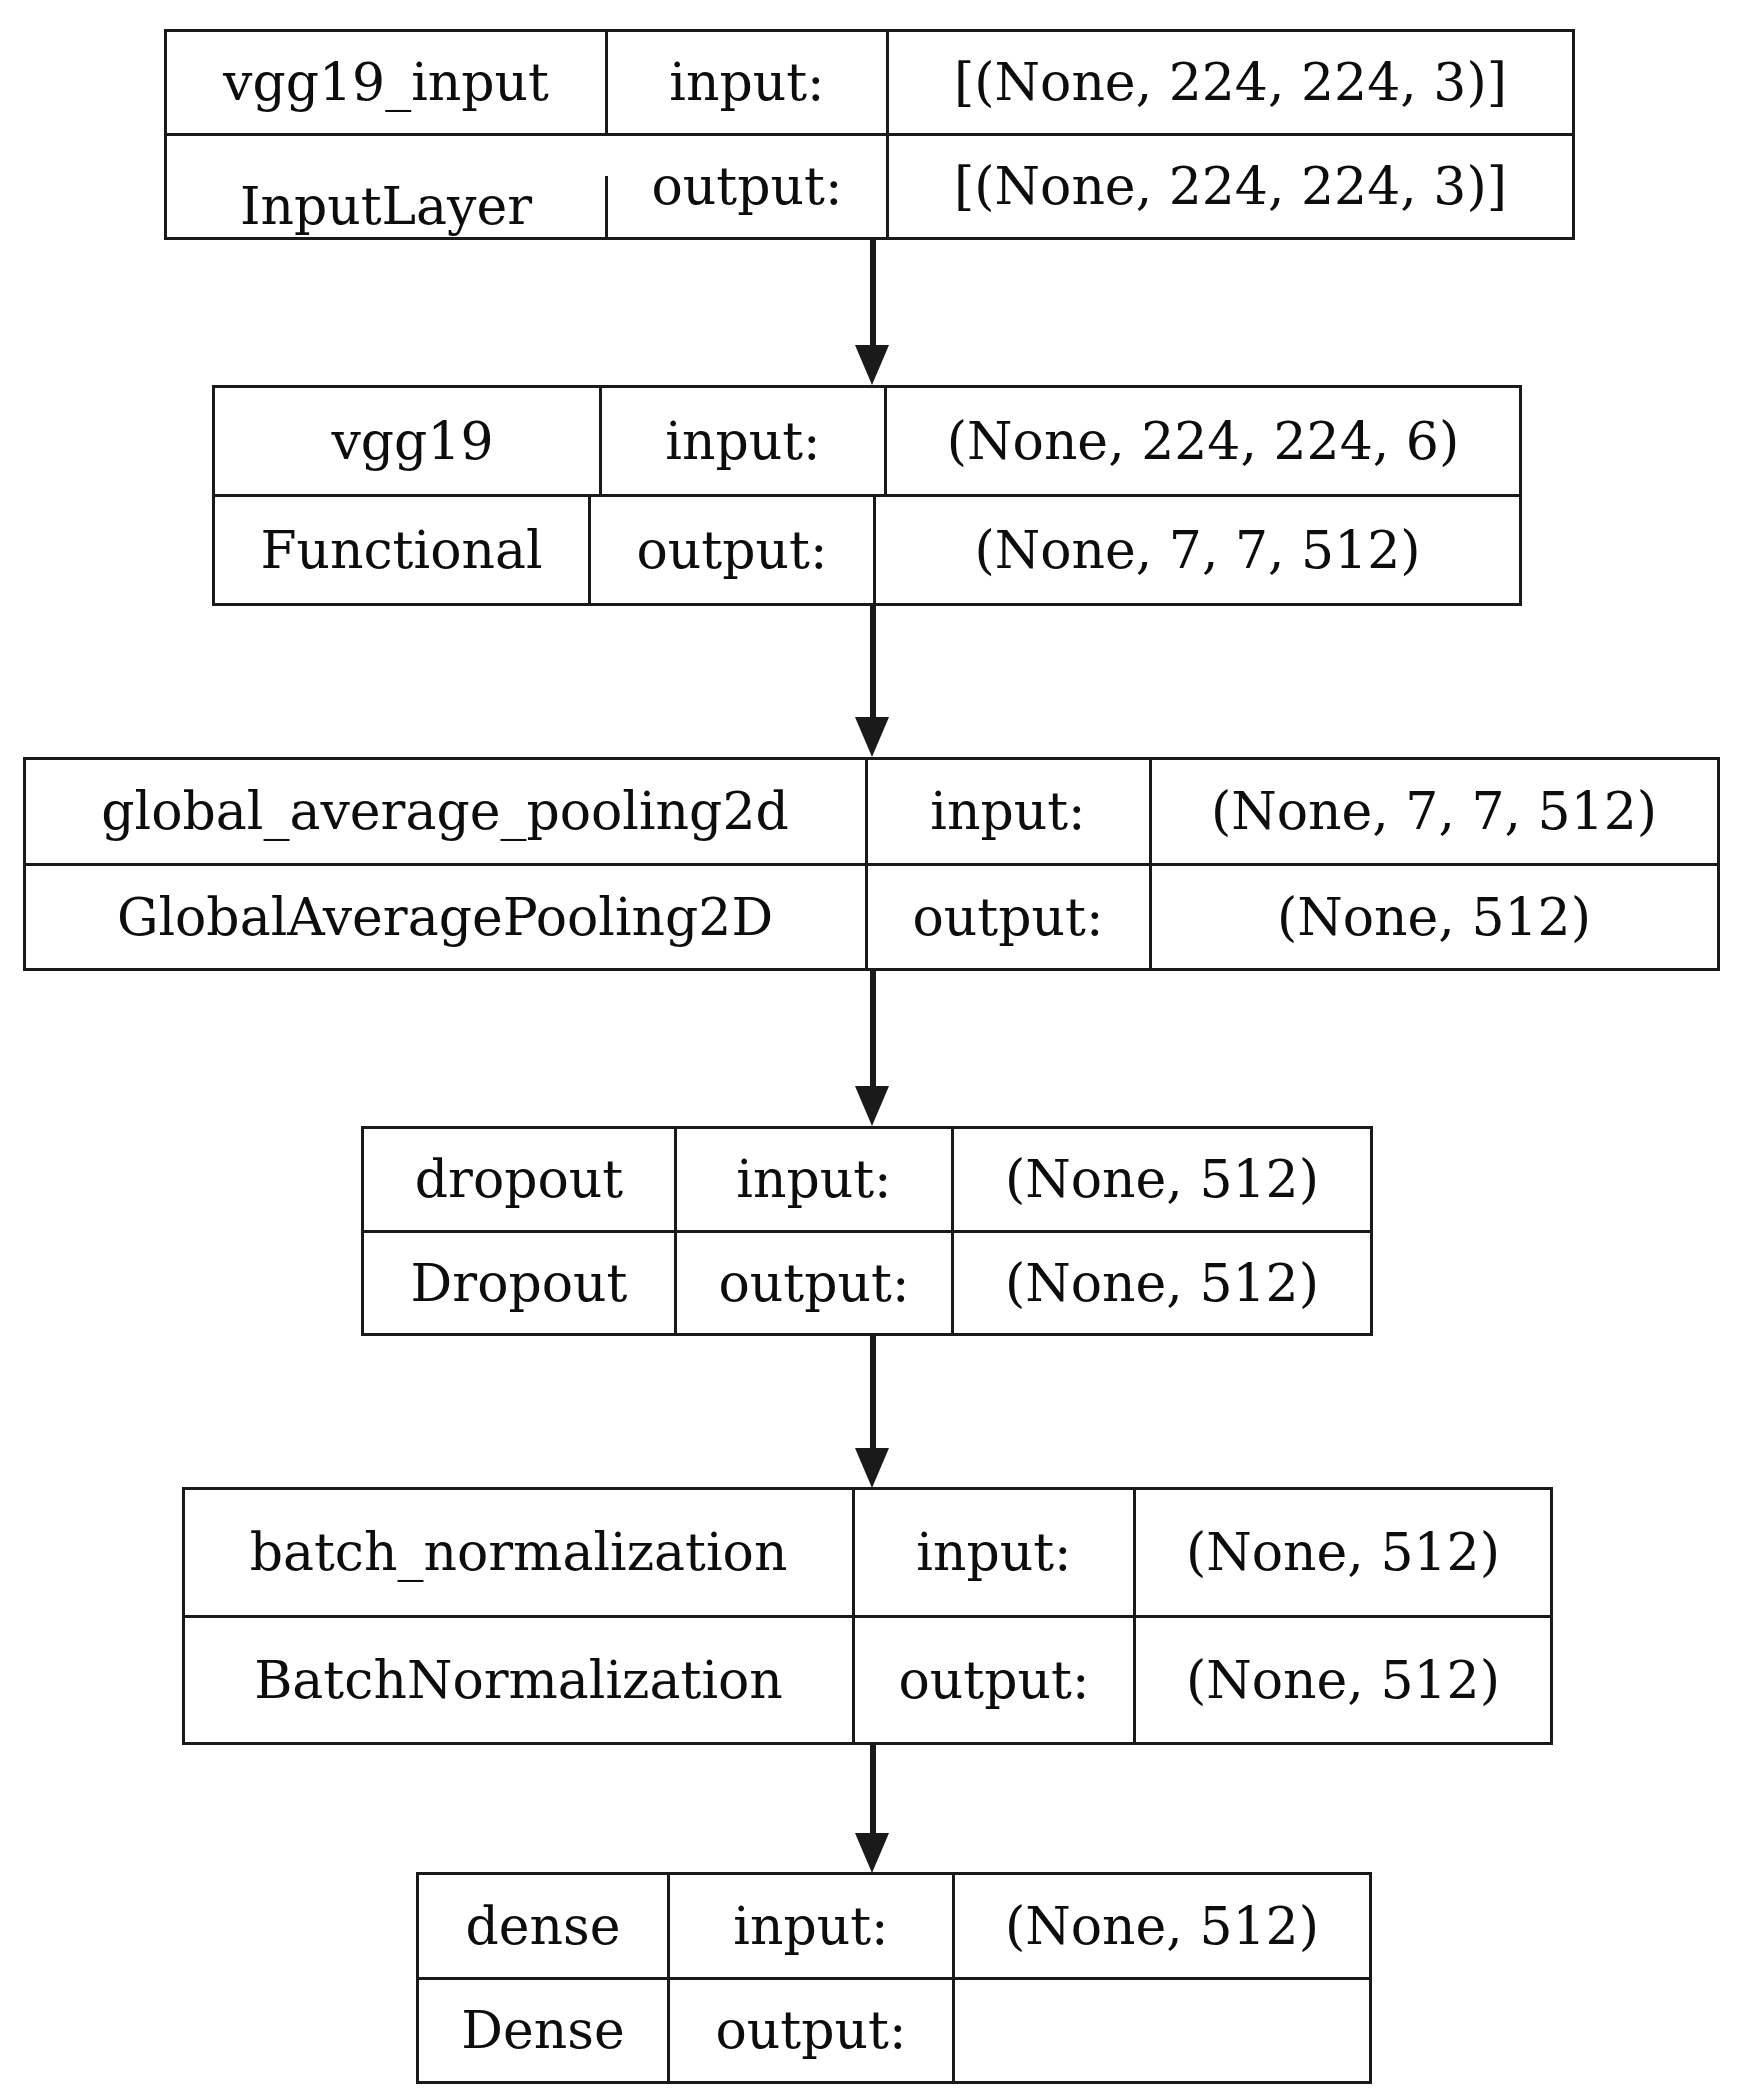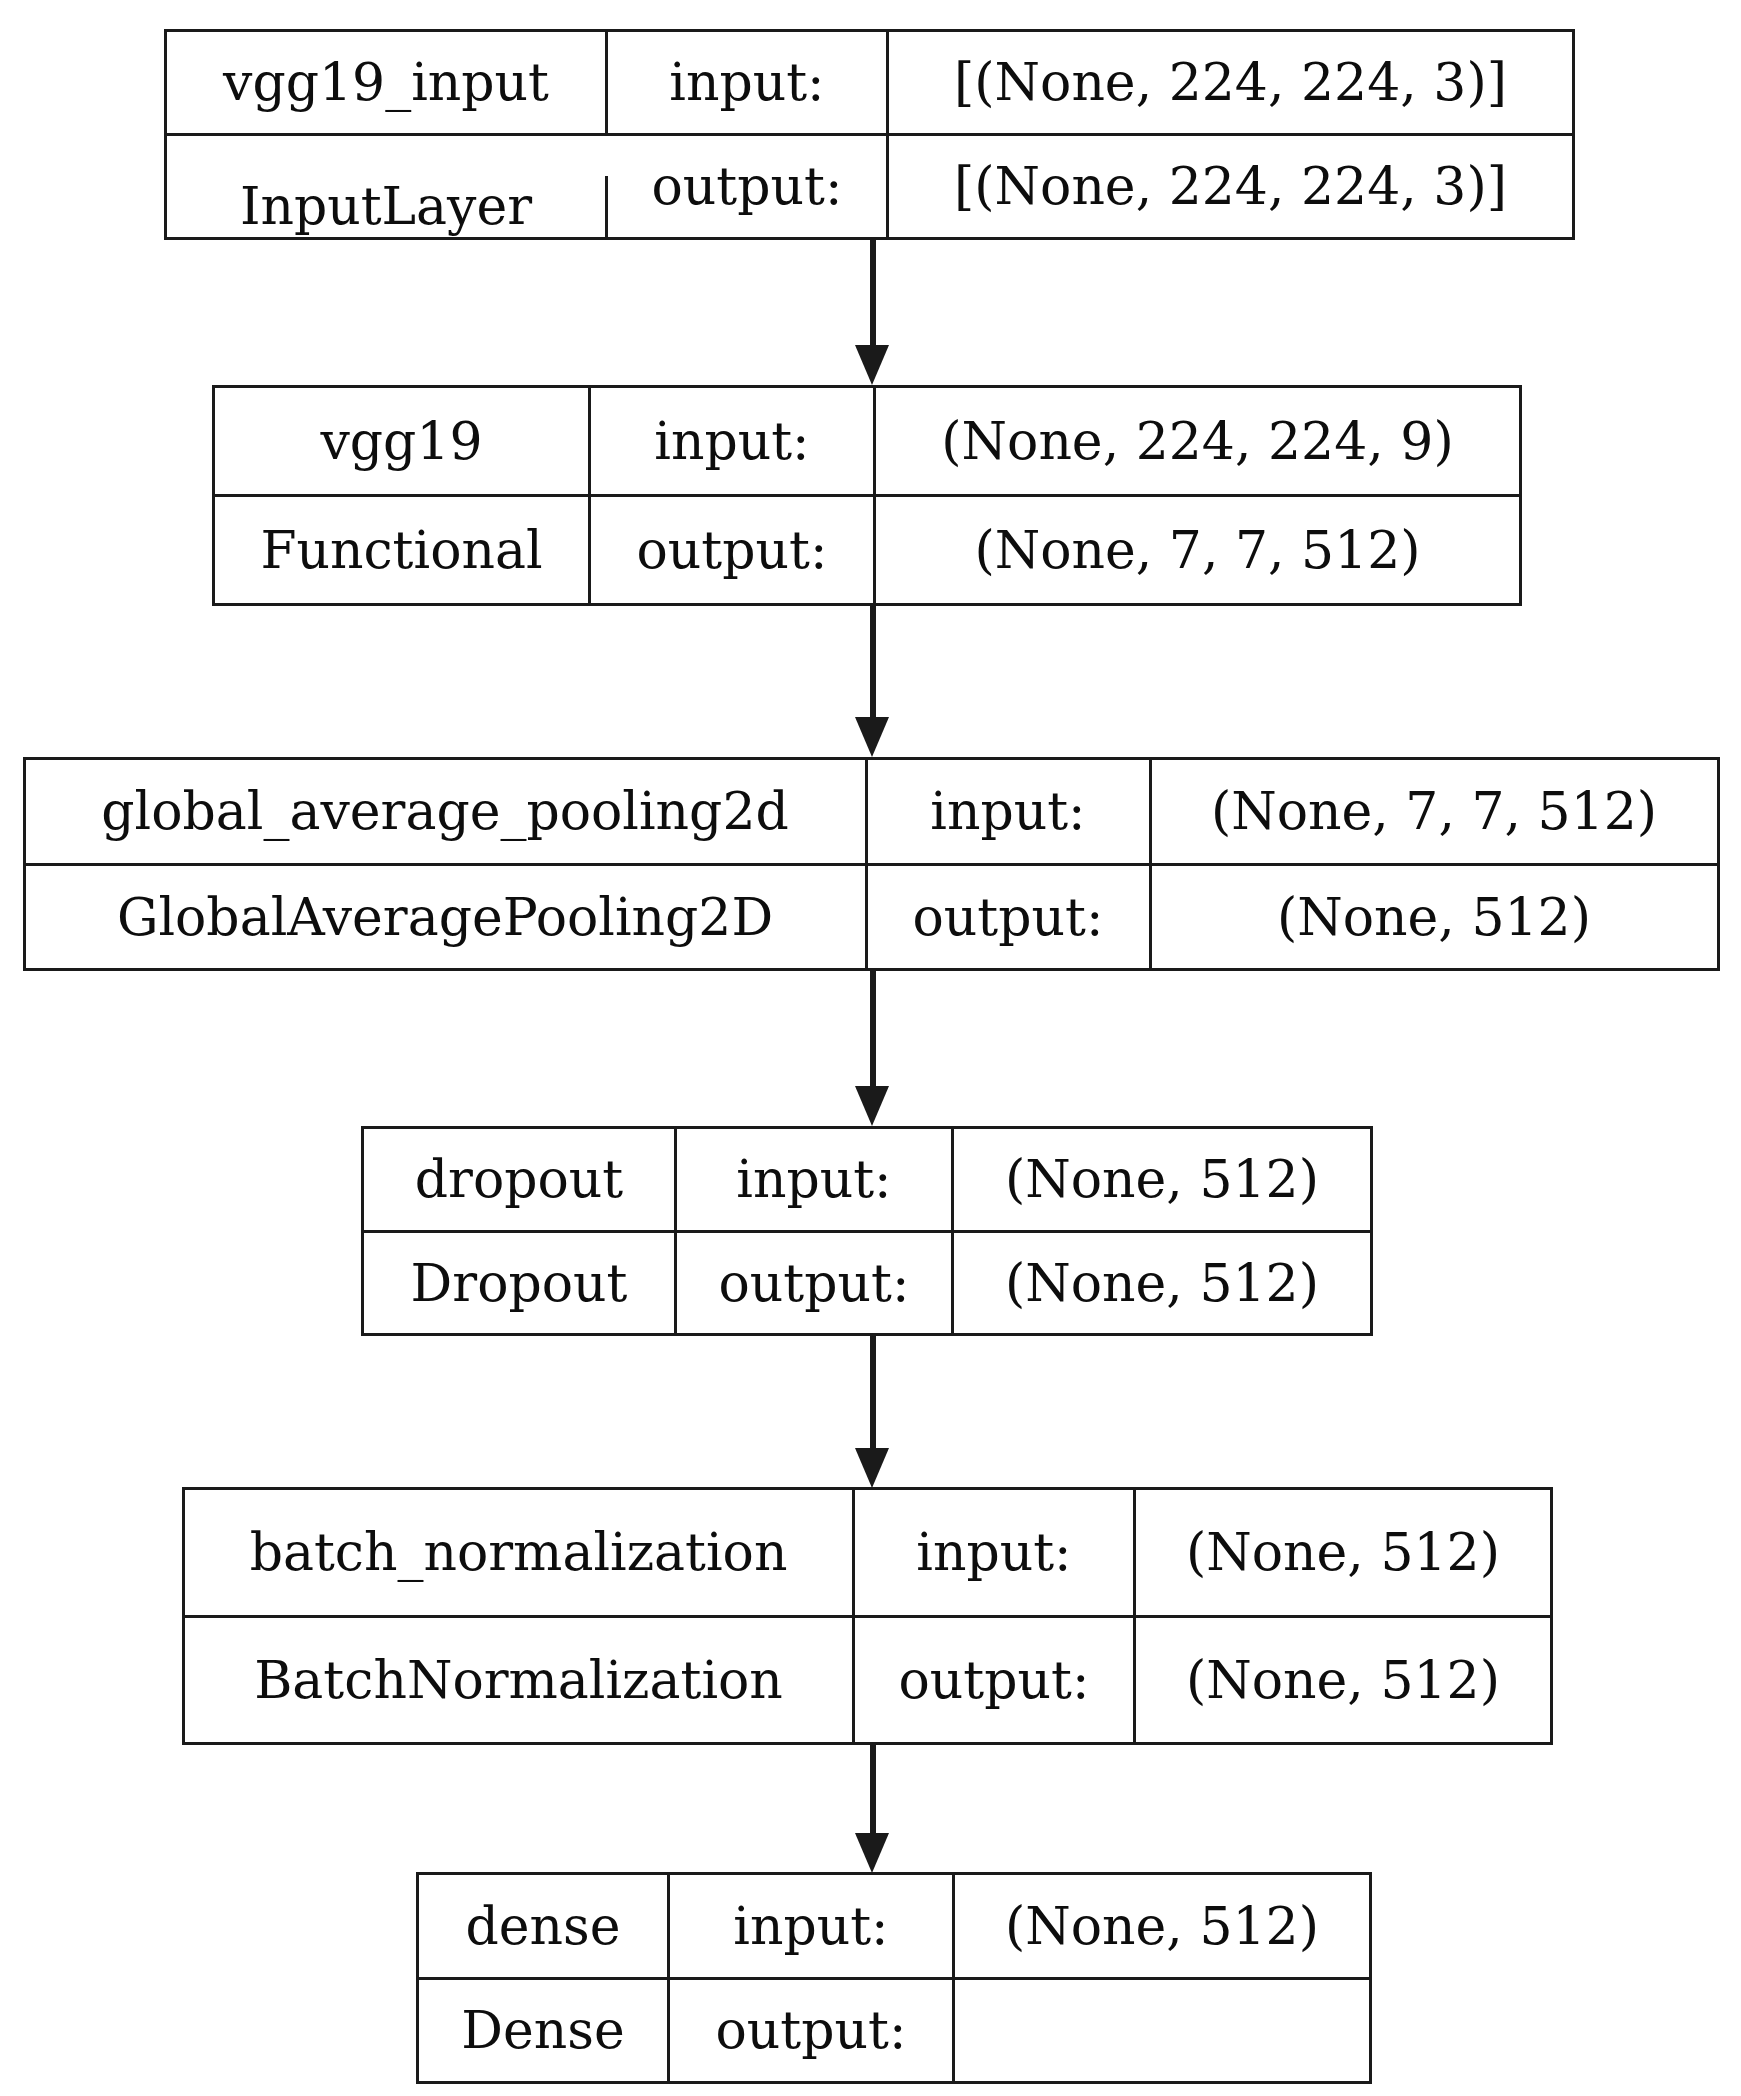--- a/index.html
+++ b/index.html
@@ -98,23 +98,23 @@
         <div class="cell c-shape" style="flex: 1 1 auto;">[(None, 224, 224, 3)]</div>
       </div>
       <div class="node-row row-bottom">
         <div class="cell c-name" style="width: 441px; flex: 0 0 441px; margin-top: 40px;">InputLayer</div>
         <div class="cell c-io" style="width: 281px; flex: 0 0 281px;">output:</div>
         <div class="cell c-shape" style="flex: 1 1 auto;">[(None, 224, 224, 3)]</div>
       </div>
     </div>
     <div class="node" style="left: 212px; top: 385px; width: 1310px; height: 221px;">
       <div class="node-row row-top">
-        <div class="cell c-name" style="width: 376px; flex: 0 0 376px;">vgg19</div>
+        <div class="cell c-name" style="width: 376px; flex: 0 0 376px; margin-left: 11px;">vgg19</div>
         <div class="cell c-io" style="width: 285px; flex: 0 0 285px;">input:</div>
-        <div class="cell c-shape" style="flex: 1 1 auto;">(None, 224, 224, 9)</div>
+        <div class="cell c-shape" style="flex: 1 1 auto;">(None, 224, 224, 6)</div>
       </div>
       <div class="node-row row-bottom">
         <div class="cell c-name" style="width: 376px; flex: 0 0 376px;">Functional</div>
         <div class="cell c-io" style="width: 285px; flex: 0 0 285px;">output:</div>
         <div class="cell c-shape" style="flex: 1 1 auto;">(None, 7, 7, 512)</div>
       </div>
     </div>
     <div class="node" style="left: 22.5px; top: 757px; width: 1697px; height: 214px;">
       <div class="node-row row-top">
         <div class="cell c-name" style="width: 842px; flex: 0 0 842px;">global_average_pooling2d</div>

